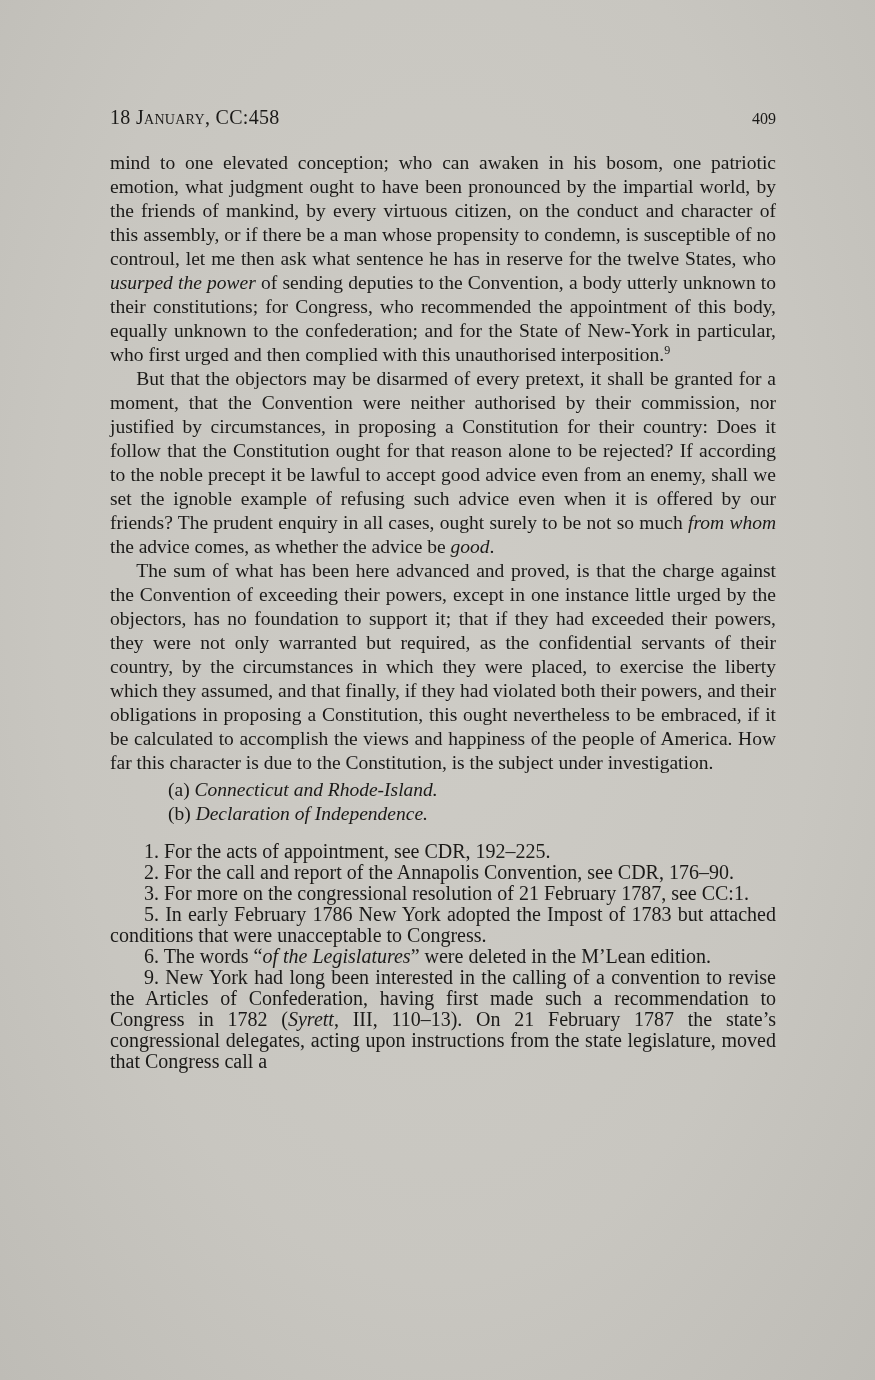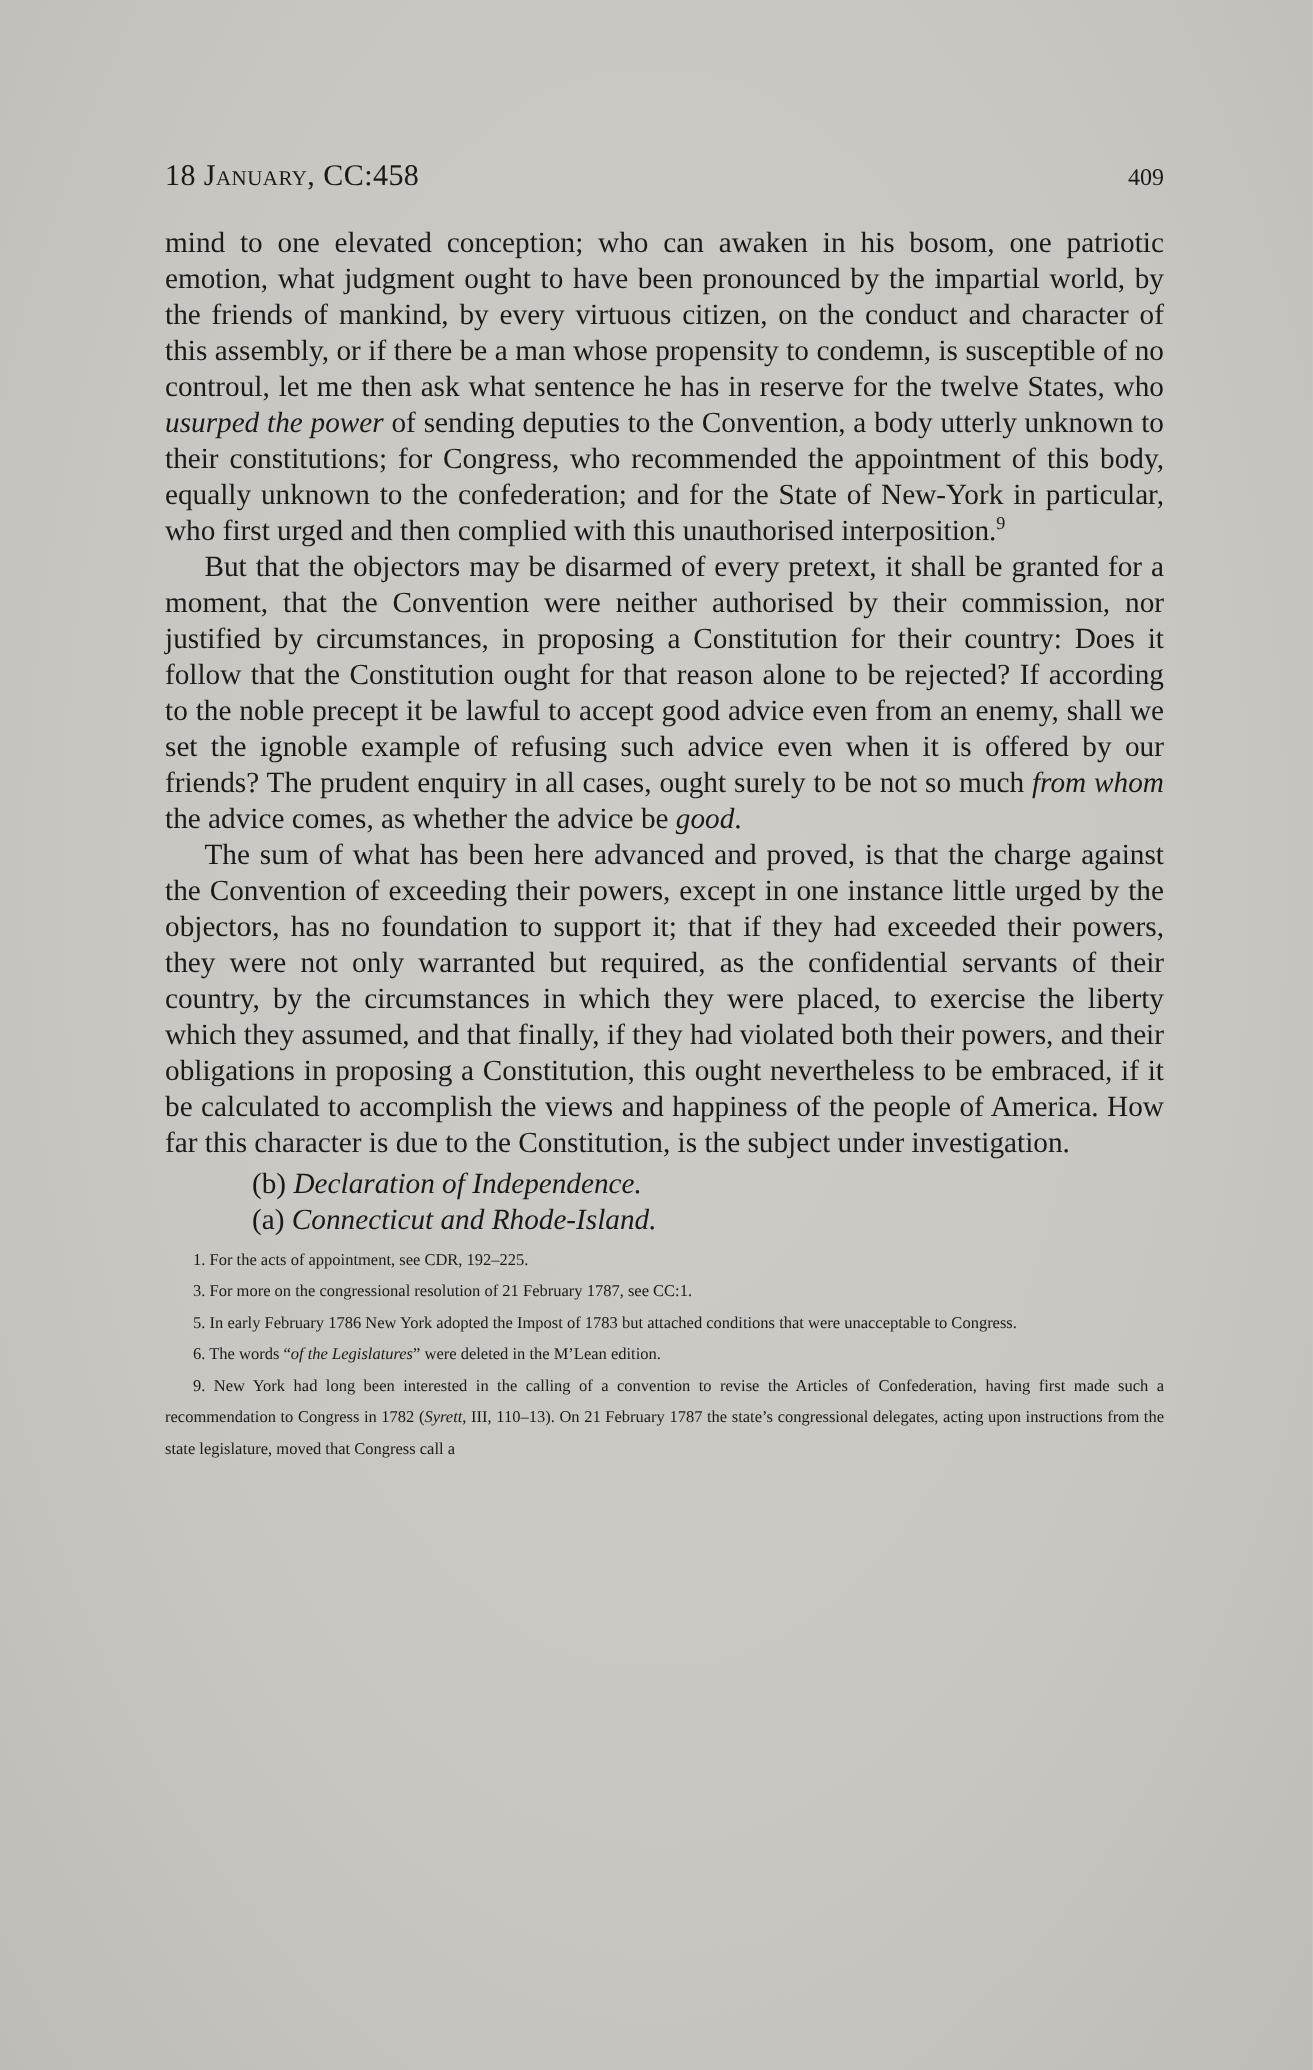--- a/index.html
+++ b/index.html
@@ -26,21 +26,21 @@
     font-size: 20px;
     margin-bottom: 22px;
   }
   .running-head-left { font-variant: small-caps; letter-spacing: 0.3px; }
   .page-number { font-size: 16px; }
   .body-text { font-size: 19.5px; line-height: 24px; }
   .para { margin: 0; text-align: justify; }
   .para.indent { text-indent: 1.35em; }
   .list-block { margin-top: 3px; }
   .list-item { margin: 0 0 0 58px; text-align: left; }
-  .footnotes { margin-top: 4px; font-size: 11px; line-height: 21px; }
+  .footnotes { margin-top: 15px; font-size: 20px; line-height: 21px; }
   .footnote { margin: 0; text-indent: 1.7em; text-align: justify; }
   sup { font-size: 0.62em; line-height: 0; vertical-align: super; }
   i { font-style: italic; }
 </style>
 </head>
 <body>
 
 <div class="page">
 
   <div class="running-header">
@@ -48,26 +48,27 @@
     <span class="page-number">409</span>
   </div>
 
   <div class="body-text">
 
     <p class="para"><span>mind to one elevated conception; who can awaken in his bosom, one patriotic emotion, what judgment ought to have been pronounced by the impartial world, by the friends of mankind, by every virtuous citizen, on the conduct and character of this assembly, or if there be a man whose propensity to condemn, is susceptible of no controul, let me then ask what sentence he has in reserve for the twelve States, who </span><i>usurped the power</i><span> of sending deputies to the Convention, a body utterly unknown to their constitutions; for Congress, who recommended the appointment of this body, equally unknown to the confederation; and for the State of New-York in particular, who first urged and then complied with this unauthorised interposition.</span><sup>9</sup></p>
     <p class="para indent"><span>But that the objectors may be disarmed of every pretext, it shall be granted for a moment, that the Convention were neither authorised by their commission, nor justified by circumstances, in proposing a Constitution for their country: Does it follow that the Constitution ought for that reason alone to be rejected? If according to the noble precept it be lawful to accept good advice even from an enemy, shall we set the ignoble example of refusing such advice even when it is offered by our friends? The prudent enquiry in all cases, ought surely to be not so much </span><i>from whom</i><span> the advice comes, as whether the advice be </span><i>good</i><span>.</span></p>
     <p class="para indent"><span>The sum of what has been here advanced and proved, is that the charge against the Convention of exceeding their powers, except in one instance little urged by the objectors, has no foundation to support it; that if they had exceeded their powers, they were not only warranted but required, as the confidential servants of their country, by the circumstances in which they were placed, to exercise the liberty which they assumed, and that finally, if they had violated both their powers, and their obligations in proposing a Constitution, this ought nevertheless to be embraced, if it be calculated to accomplish the views and happiness of the people of America. How far this character is due to the Constitution, is the subject under investigation.</span></p>
 
     <div class="list-block">
+      <p class="para list-item"><span>(a) </span><i>Connecticut and Rhode-Island.</i></p>
       <p class="para list-item"><span>(b) </span><i>Declaration of Independence.</i></p>
-      <p class="para list-item"><span>(a) </span><i>Connecticut and Rhode-Island.</i></p>
     </div>
 
     <div class="footnotes">
       <p class="footnote"><span>1. For the acts of appointment, see CDR, 192–225.</span></p>
+      <p class="footnote"><span>2. For the call and report of the Annapolis Convention, see CDR, 176–90.</span></p>
       <p class="footnote"><span>3. For more on the congressional resolution of 21 February 1787, see CC:1.</span></p>
       <p class="footnote"><span>5. In early February 1786 New York adopted the Impost of 1783 but attached conditions that were unacceptable to Congress.</span></p>
       <p class="footnote"><span>6. The words “</span><i>of the Legislatures</i><span>” were deleted in the M’Lean edition.</span></p>
       <p class="footnote"><span>9. New York had long been interested in the calling of a convention to revise the Articles of Confederation, having first made such a recommendation to Congress in 1782 (</span><i>Syrett</i><span>, III, 110–13). On 21 February 1787 the state’s congressional delegates, acting upon instructions from the state legislature, moved that Congress call a</span></p>
     </div>
 
   </div>
 
 </div>
 

